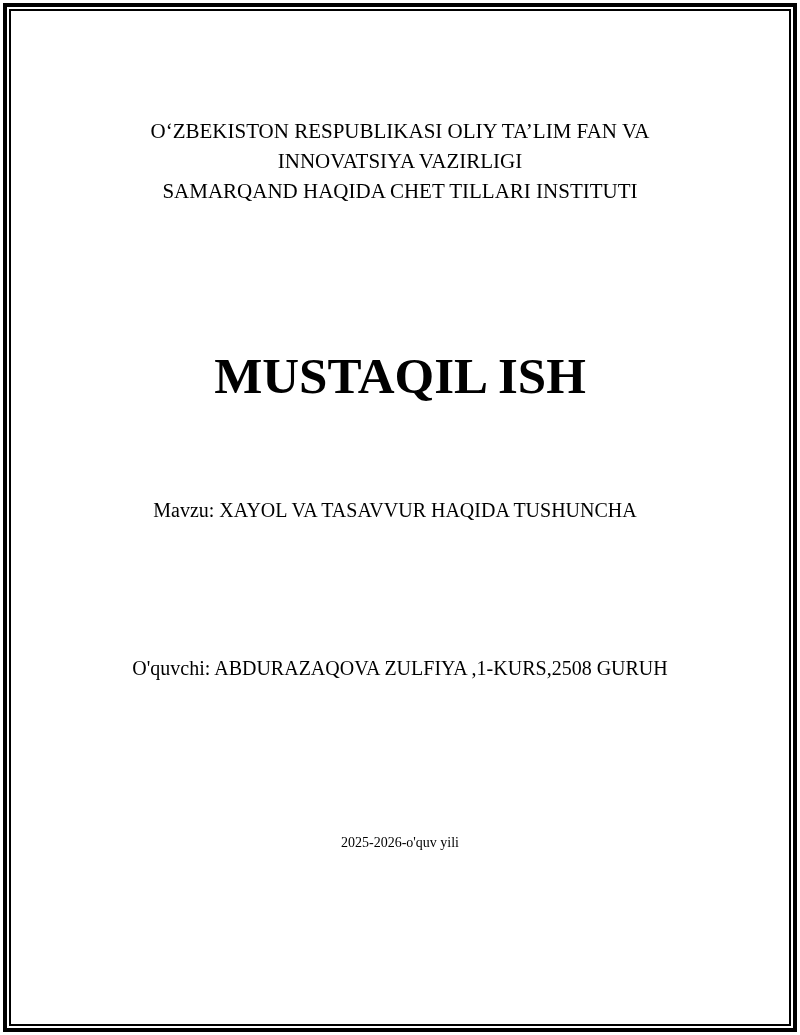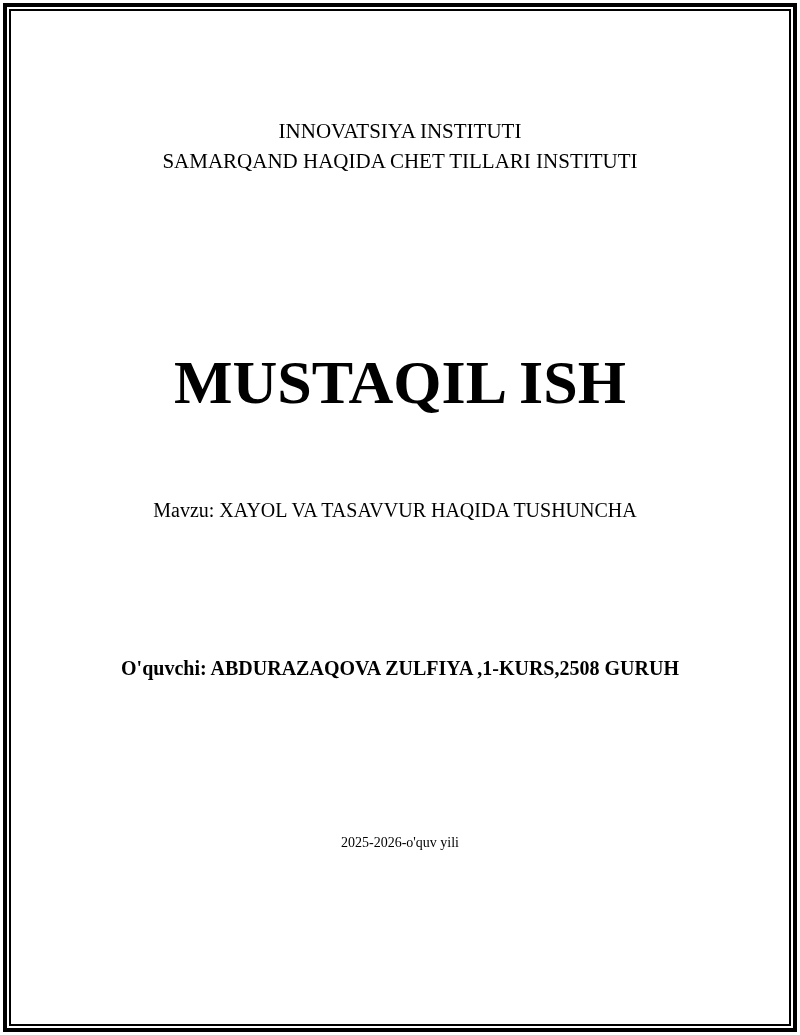--- a/index.html
+++ b/index.html
@@ -42,21 +42,21 @@
     line-height: 30px;
     font-weight: 400;
   }
   .doc-title {
     position: absolute;
     top: 336px;
     left: 0;
     right: 0;
     margin: 0;
     text-align: center;
-    font-size: 62px;
+    font-size: 51px;
     line-height: 1.15;
     font-weight: 700;
   }
   .topic-line {
     position: absolute;
     top: 487px;
     left: 0;
     right: 10px;
     text-align: center;
     font-size: 20px;
@@ -64,42 +64,43 @@
     font-weight: 400;
   }
   .student-line {
     position: absolute;
     top: 645px;
     left: 0;
     right: 0;
     text-align: center;
     font-size: 20px;
     line-height: 24px;
-    font-weight: 700;
+    font-weight: 400;
   }
   .year-line {
     position: absolute;
     top: 823px;
     left: 0;
     right: 0;
     text-align: center;
     font-size: 14px;
     line-height: 17px;
     font-weight: 400;
   }
 </style>
 </head>
 <body>
 
 <div class="page">
   <div class="outer-border">
     <div class="inner-border">
 
       <div class="institution-header">
-        <div>INNOVATSIYA INSTITUTI</div>
+        <div>OʻZBEKISTON RESPUBLIKASI OLIY TA’LIM FAN VA</div>
+        <div>INNOVATSIYA VAZIRLIGI</div>
         <div>SAMARQAND HAQIDA CHET TILLARI INSTITUTI</div>
       </div>
 
       <h1 class="doc-title">MUSTAQIL ISH</h1>
 
       <div class="topic-line">Mavzu: XAYOL VA TASAVVUR HAQIDA TUSHUNCHA</div>
 
       <div class="student-line">O'quvchi: ABDURAZAQOVA ZULFIYA ,1-KURS,2508 GURUH</div>
 
       <div class="year-line">2025-2026-o'quv yili</div>

